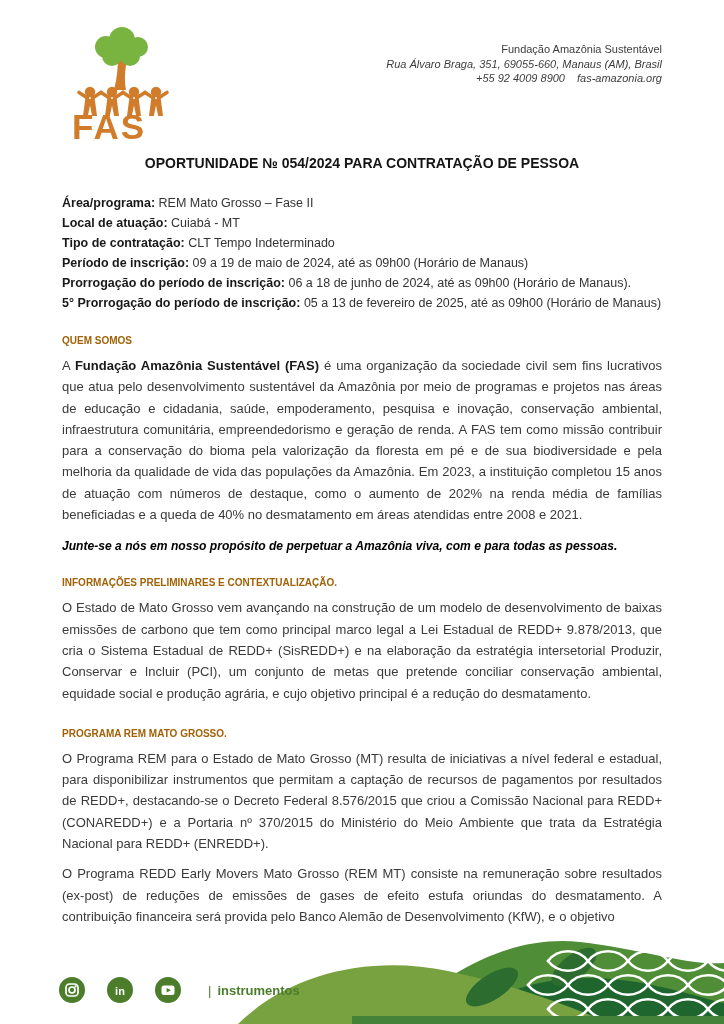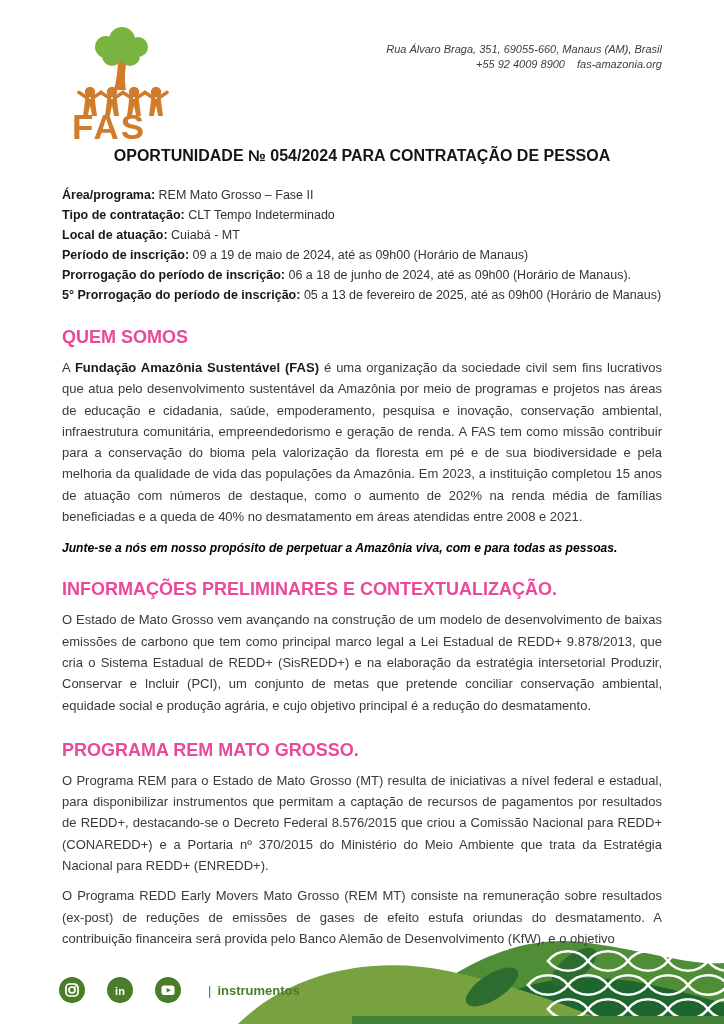--- a/index.html
+++ b/index.html
@@ -7,25 +7,25 @@
     width:724px; height:1024px; position:relative; background:#ffffff;
     font-family:"Liberation Sans", sans-serif; overflow:hidden; margin:0 auto;
   }
   .content { position:relative; z-index:2; padding:26px 62px 0 62px; }
   .hdr { display:flex; justify-content:space-between; align-items:flex-start; }
   .logo-wrap { width:120px; }
   .addr { text-align:right; margin-top:16px; font-size:11px; color:#3d3d3d; line-height:14.5px; }
   .addr .line1 { font-weight:400; }
   .addr .it { font-style:italic; }
   .addr .gap { display:inline-block; width:12px; }
-  .doc-title { text-align:center; font-weight:bold; font-size:16px; line-height:19px; color:#151515; }
+  .doc-title { text-align:center; font-weight:bold; font-size:14px; line-height:19px; color:#151515; margin-top:8px; }
   .details { margin-top:20px; font-size:12.5px; line-height:20px; color:#333; text-align:justify; }
   .details p { margin:0; }
   .b { font-weight:bold; color:#191919; }
-  .sec { font-size:18px; margin:22px 0 0 0; color:#ec4899; font-weight:bold; font-family:"Liberation Sans", sans-serif; }
+  .sec { font-size:10px; margin:22px 0 0 0; color:#a16207; font-weight:bold; font-family:"Liberation Sans", sans-serif; }
   .body-p { font-size:13px; line-height:21.3px; text-align:justify; color:#3a3a3a; margin:9px 0 0 0; }
   .tagline { font-weight:bold; font-style:italic; font-size:12.1px; margin-top:14px; color:#000000; white-space:nowrap; }
   .footer-art { position:absolute; left:0; bottom:0; width:724px; height:95px; z-index:1; }
   .social { position:absolute; left:58px; bottom:20px; z-index:3; display:flex; align-items:center; gap:20px; }
   .handle { color:#4b7d2b; font-weight:bold; font-size:13px; margin-left:6px; }
   .handle .pipe { font-weight:400; margin-right:6px; color:#4b7d2b; }
 </style>
 </head>
 <body>
 
@@ -57,35 +57,36 @@
             </g>
           </defs>
           <use href="#person" x="24" y="66"></use>
           <use href="#person" x="46" y="66"></use>
           <use href="#person" x="68" y="66"></use>
           <use href="#person" x="90" y="66"></use>
           <text x="6" y="113" font-family="Liberation Sans, sans-serif" font-size="35" font-weight="bold" letter-spacing="2" fill="#d07c2b">FAS</text>
         </svg>
       </div>
       <div class="addr">
+        <div class="line1">Fundação Amazônia Sustentável</div>
         <div class="it">Rua Álvaro Braga, 351, 69055-660, Manaus (AM), Brasil</div>
         <div class="it">
           <span>+55 92 4009 8900</span><span class="gap"></span><span>fas-amazonia.org</span>
         </div>
       </div>
     </div>
 
     <div class="doc-title">
       <div>OPORTUNIDADE № 054/2024 PARA CONTRATAÇÃO DE PESSOA</div>
     </div>
 
     <div class="details">
       <p><span class="b">Área/programa:</span> <span>REM Mato Grosso – Fase II</span></p>
+      <p><span class="b">Local de atuação:</span> <span>Cuiabá - MT</span></p>
       <p><span class="b">Tipo de contratação:</span> <span>CLT Tempo Indeterminado</span></p>
-      <p><span class="b">Local de atuação:</span> <span>Cuiabá - MT</span></p>
       <p><span class="b">Período de inscrição:</span> <span>09 a 19 de maio de 2024, até as 09h00 (Horário de Manaus)</span></p>
       <p><span class="b">Prorrogação do período de inscrição:</span> <span>06 a 18 de junho de 2024, até as 09h00 (Horário de Manaus).</span></p>
       <p><span class="b">5° Prorrogação do período de inscrição:</span> <span>05 a 13 de fevereiro de 2025, até as 09h00 (Horário de Manaus)</span></p>
     </div>
 
     <h3 class="sec">QUEM SOMOS</h3>
     <p class="body-p"><span>A </span><span class="b">Fundação Amazônia Sustentável (FAS)</span><span> é uma organização da sociedade civil sem fins lucrativos que atua pelo desenvolvimento sustentável da Amazônia por meio de programas e projetos nas áreas de educação e cidadania, saúde, empoderamento, pesquisa e inovação, conservação ambiental, infraestrutura comunitária, empreendedorismo e geração de renda. A FAS tem como missão contribuir para a conservação do bioma pela valorização da floresta em pé e de sua biodiversidade e pela melhoria da qualidade de vida das populações da Amazônia. Em 2023, a instituição completou 15 anos de atuação com números de destaque, como o aumento de 202% na renda média de famílias beneficiadas e a queda de 40% no desmatamento em áreas atendidas entre 2008 e 2021.</span></p>
     <p class="tagline">Junte-se a nós em nosso propósito de perpetuar a Amazônia viva, com e para todas as pessoas.</p>
 
     <h3 class="sec" style="margin-top:24px;">INFORMAÇÕES PRELIMINARES E CONTEXTUALIZAÇÃO.</h3>

